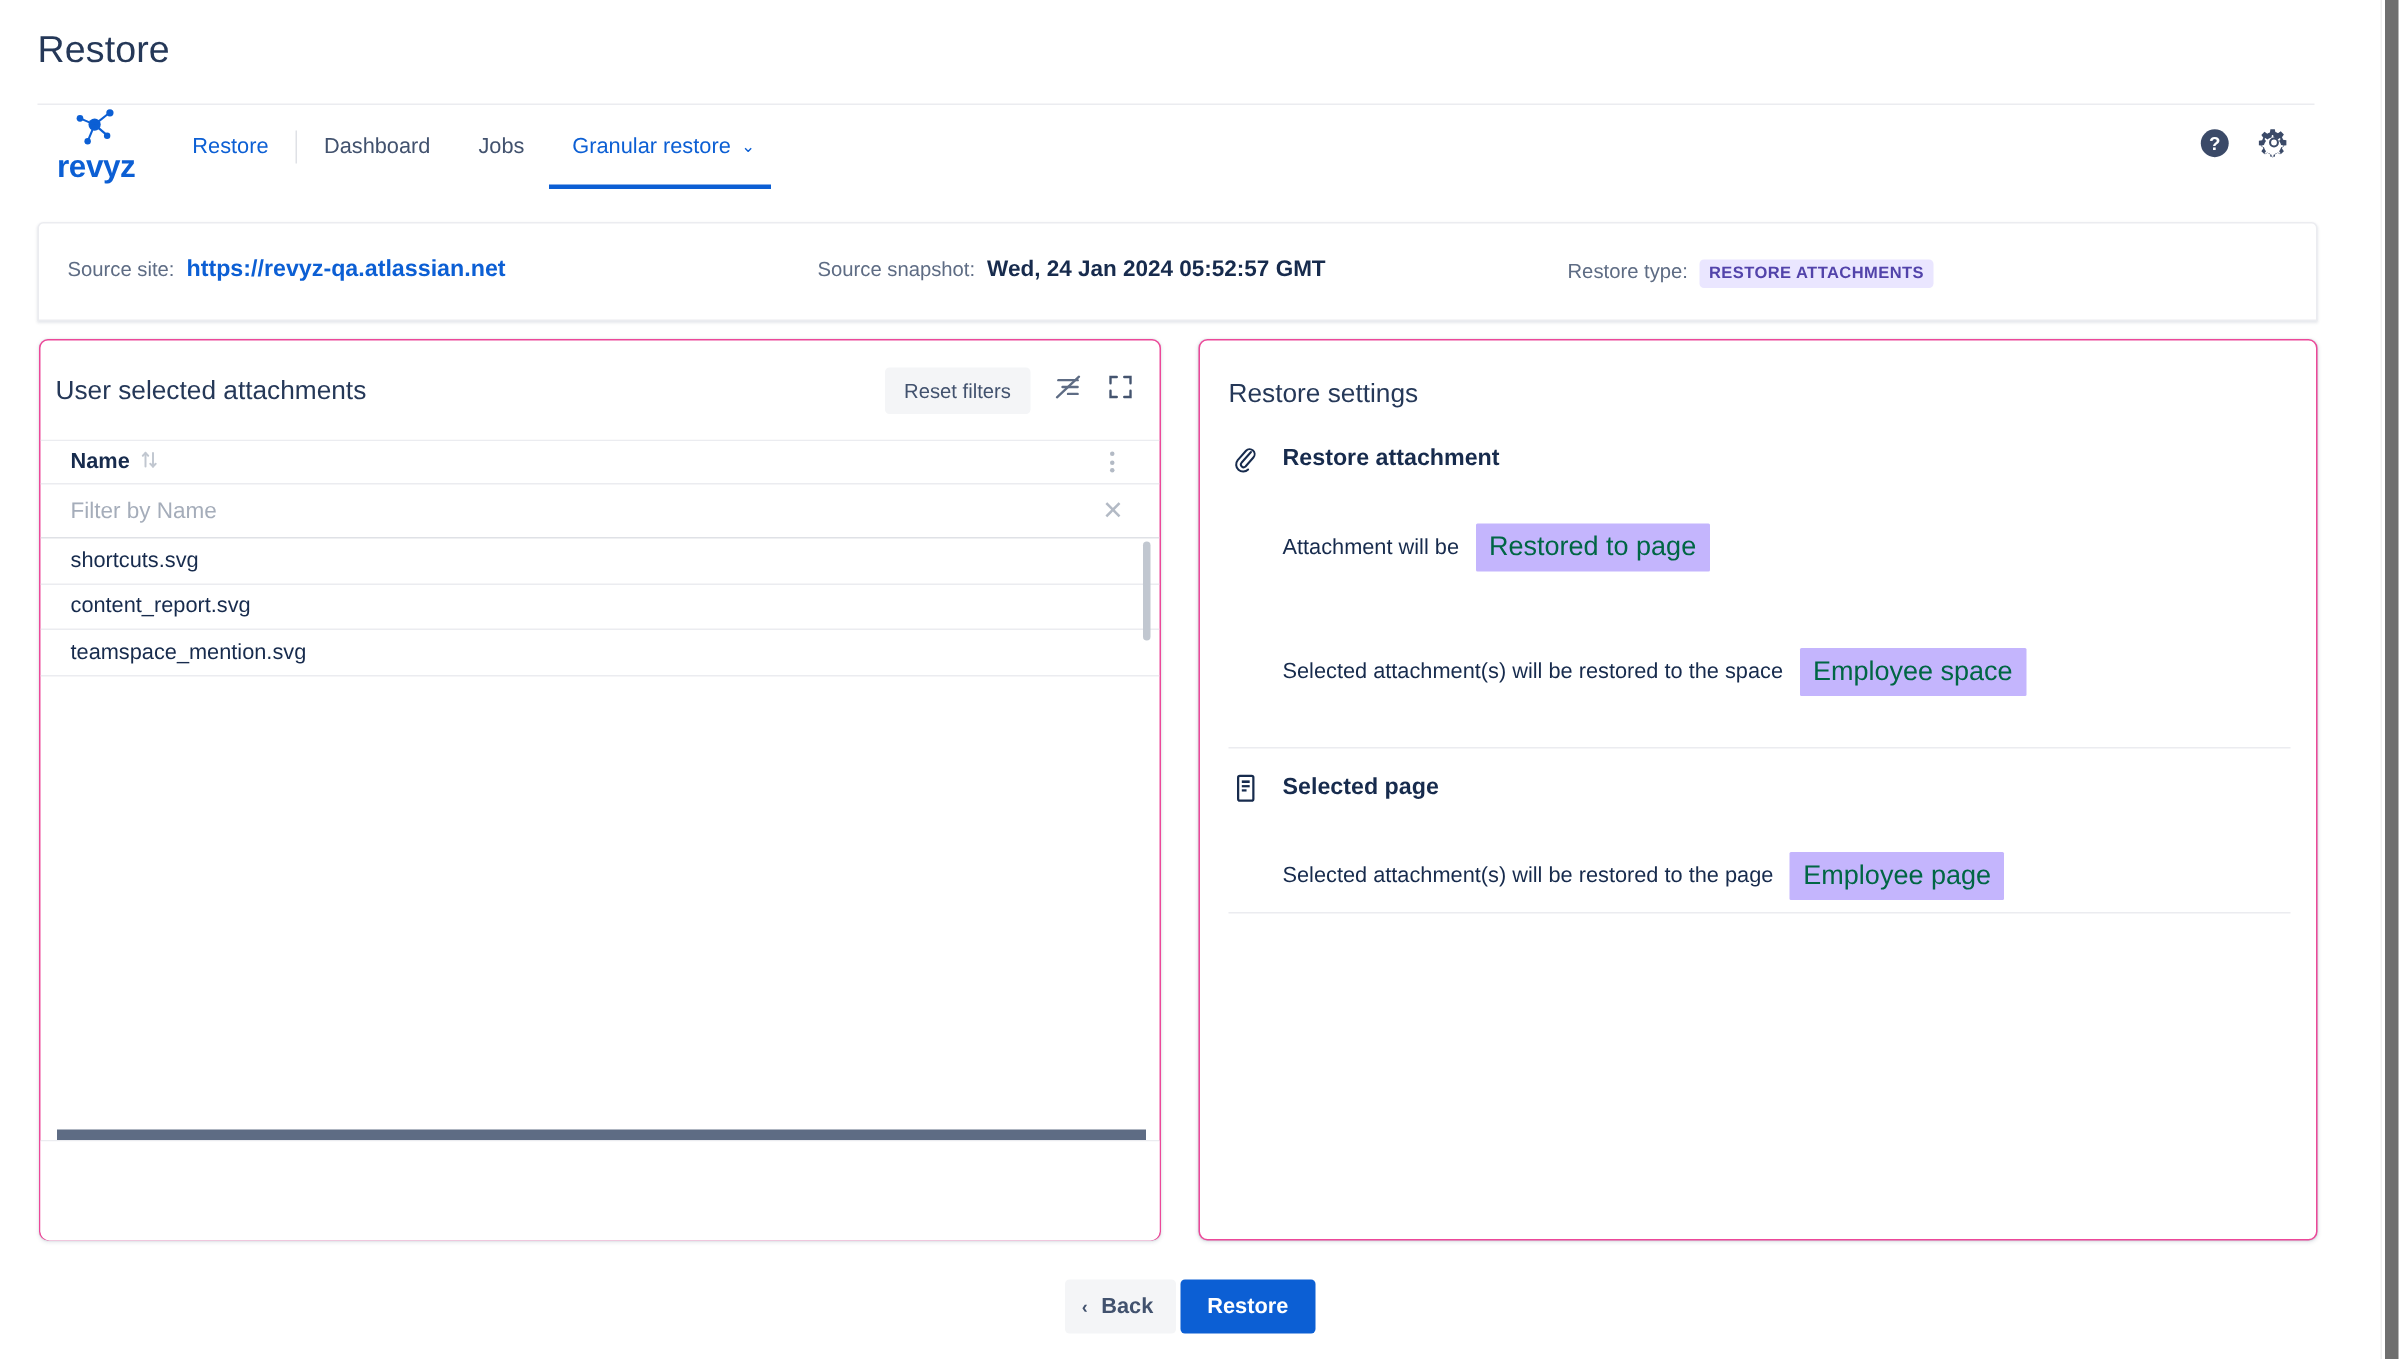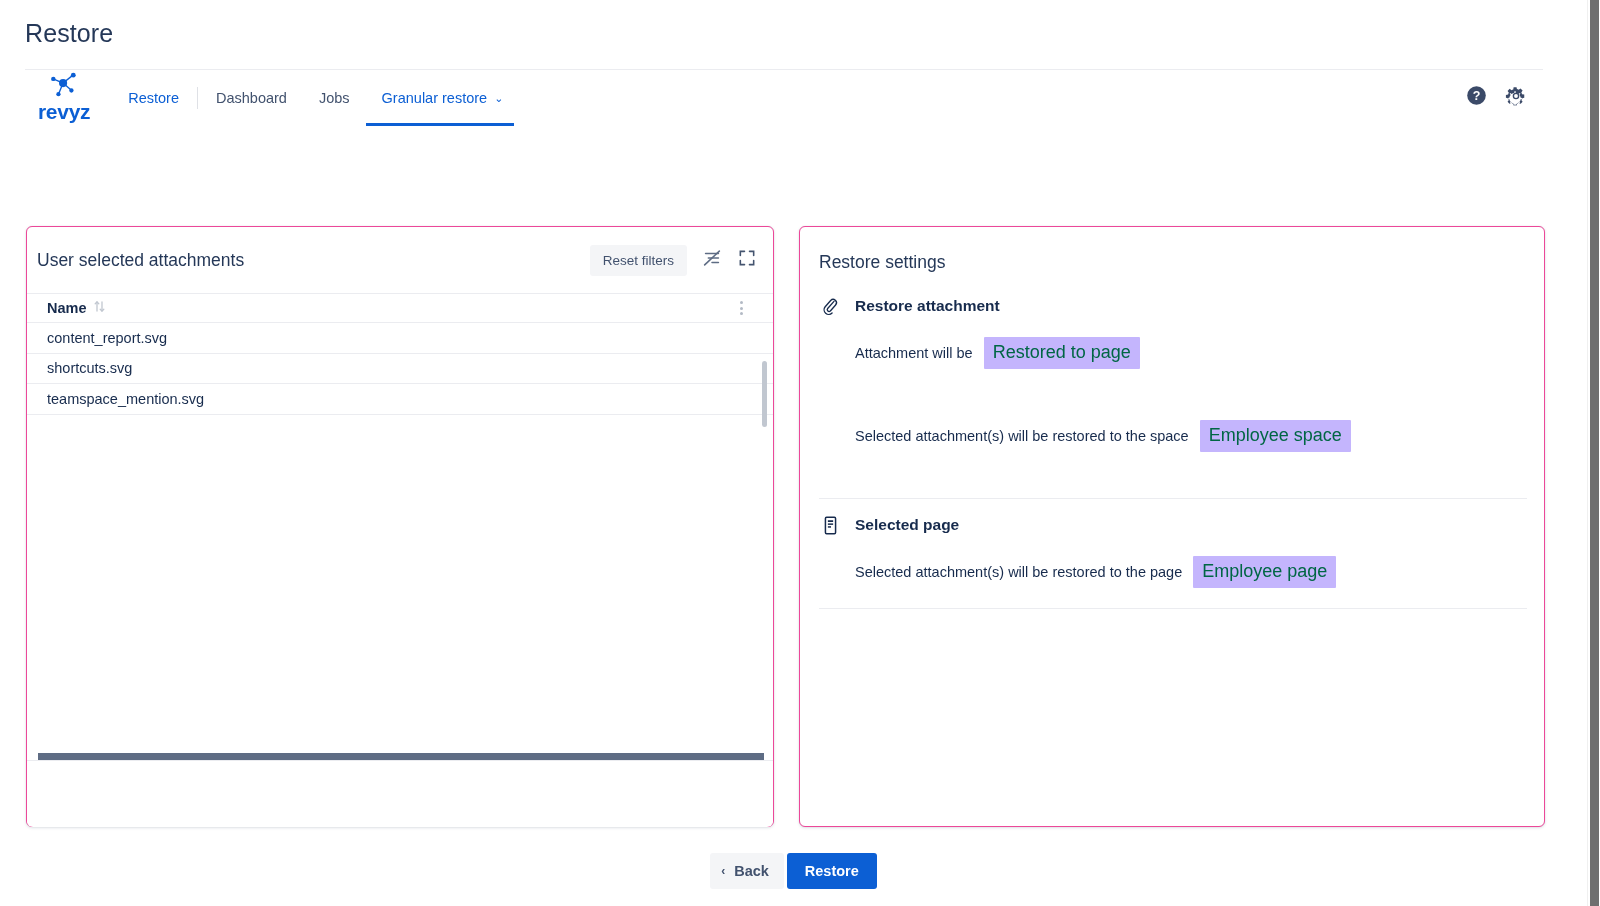--- a/index.html
+++ b/index.html
@@ -362,21 +362,21 @@
     align-items: center;
     justify-content: center;
     flex: 0 0 22px;
   }
   .setting-name {
     font-size: 15.5px;
     font-weight: 700;
     color: #172b4d;
   }
   .setting-body {
-    margin-top: 18px;
+    margin-top: 30px;
     padding-left: 36px;
     display: flex;
     align-items: center;
     gap: 11px;
     flex-wrap: wrap;
     text-align: center;
   }
   .setting-desc { font-size: 14.5px; color: #172b4d; }
   .badge-green {
     display: inline-block;
@@ -474,20 +474,34 @@
       </span>
       <span class="icon-btn">
         <svg width="22" height="22" viewBox="0 0 24 24" fill="#3b4a68">
           <path d="M12 8.4a3.6 3.6 0 100 7.2 3.6 3.6 0 000-7.2zm0 5.7a2.1 2.1 0 110-4.2 2.1 2.1 0 010 4.2z"></path>
           <path d="M21 13.6v-3.2l-2.4-.4a6.9 6.9 0 00-.8-1.9l1.4-2-2.3-2.3-2 1.4a6.9 6.9 0 00-1.9-.8L12.6 2.4H9.4L9 4.8a6.9 6.9 0 00-1.9.8l-2-1.4L2.8 6.5l1.4 2a6.9 6.9 0 00-.8 1.9L1 10.8v3.2l2.4.4c.2.7.5 1.3.8 1.9l-1.4 2 2.3 2.3 2-1.4c.6.4 1.2.6 1.9.8l.4 2.4h3.2l.4-2.4c.7-.2 1.3-.5 1.9-.8l2 1.4 2.3-2.3-1.4-2c.4-.6.6-1.2.8-1.9l2.4-.4zm-2 1.5l-1.8.3-.2.6c-.2.7-.5 1.3-.9 1.9l-.4.5 1.1 1.5-.6.6-1.5-1.1-.5.4c-.6.4-1.2.7-1.9.9l-.6.2-.3 1.8h-.9l-.3-1.8-.6-.2a5.4 5.4 0 01-1.9-.9l-.5-.4-1.5 1.1-.6-.6 1.1-1.5-.4-.5a5.4 5.4 0 01-.9-1.9l-.2-.6-1.8-.3v-.9l1.8-.3.2-.6c.2-.7.5-1.3.9-1.9l.4-.5-1.1-1.5.6-.6 1.5 1.1.5-.4c.6-.4 1.2-.7 1.9-.9l.6-.2.3-1.8h.9l.3 1.8.6.2c.7.2 1.3.5 1.9.9l.5.4 1.5-1.1.6.6-1.1 1.5.4.5c.4.6.7 1.2.9 1.9l.2.6 1.8.3v.9z"></path>
         </svg>
       </span>
     </div>
   </div>
 
+  <div class="source-bar">
+    <div class="src-group src-g1">
+      <span class="src-label">Source site:</span>
+      <span class="src-value link">https://revyz-qa.atlassian.net</span>
+    </div>
+    <div class="src-group src-g2">
+      <span class="src-label">Source snapshot:</span>
+      <span class="src-value">Wed, 24 Jan 2024 05:52:57 GMT</span>
+    </div>
+    <div class="src-group src-g3">
+      <span class="src-label">Restore type:</span>
+      <span class="badge-purple">RESTORE ATTACHMENTS</span>
+    </div>
+  </div>
 
   <div class="panel panel-left">
 
     <div class="lp-header">
       <div class="lp-title">User selected attachments</div>
       <div class="lp-actions">
         <button class="btn-reset">Reset filters</button>
         <span class="icon-btn">
           <svg width="22" height="22" viewBox="0 0 24 24" fill="none" stroke="#5e6c84" stroke-width="1.7" stroke-linecap="round">
             <line x1="5" y1="7" x2="19" y2="7"></line>
@@ -521,27 +535,31 @@
             </svg>
           </span>
         </div>
         <div class="kebab">
           <i></i>
             <i></i>
             <i></i>
         </div>
       </div>
 
+      <div class="filter-row">
+        <input class="filter-input" type="text" placeholder="Filter by Name" style="">
+        <span class="filter-clear">✕</span>
+      </div>
 
       <div>
         <div class="row">
-          <span>content_report.svg</span>
+          <span>shortcuts.svg</span>
         </div>
         <div class="row">
-          <span>shortcuts.svg</span>
+          <span>content_report.svg</span>
         </div>
         <div class="row">
           <span>teamspace_mention.svg</span>
         </div>
       </div>
 
       <div class="v-scroll"></div>
     </div>
 
     <div class="h-scroll-track">

